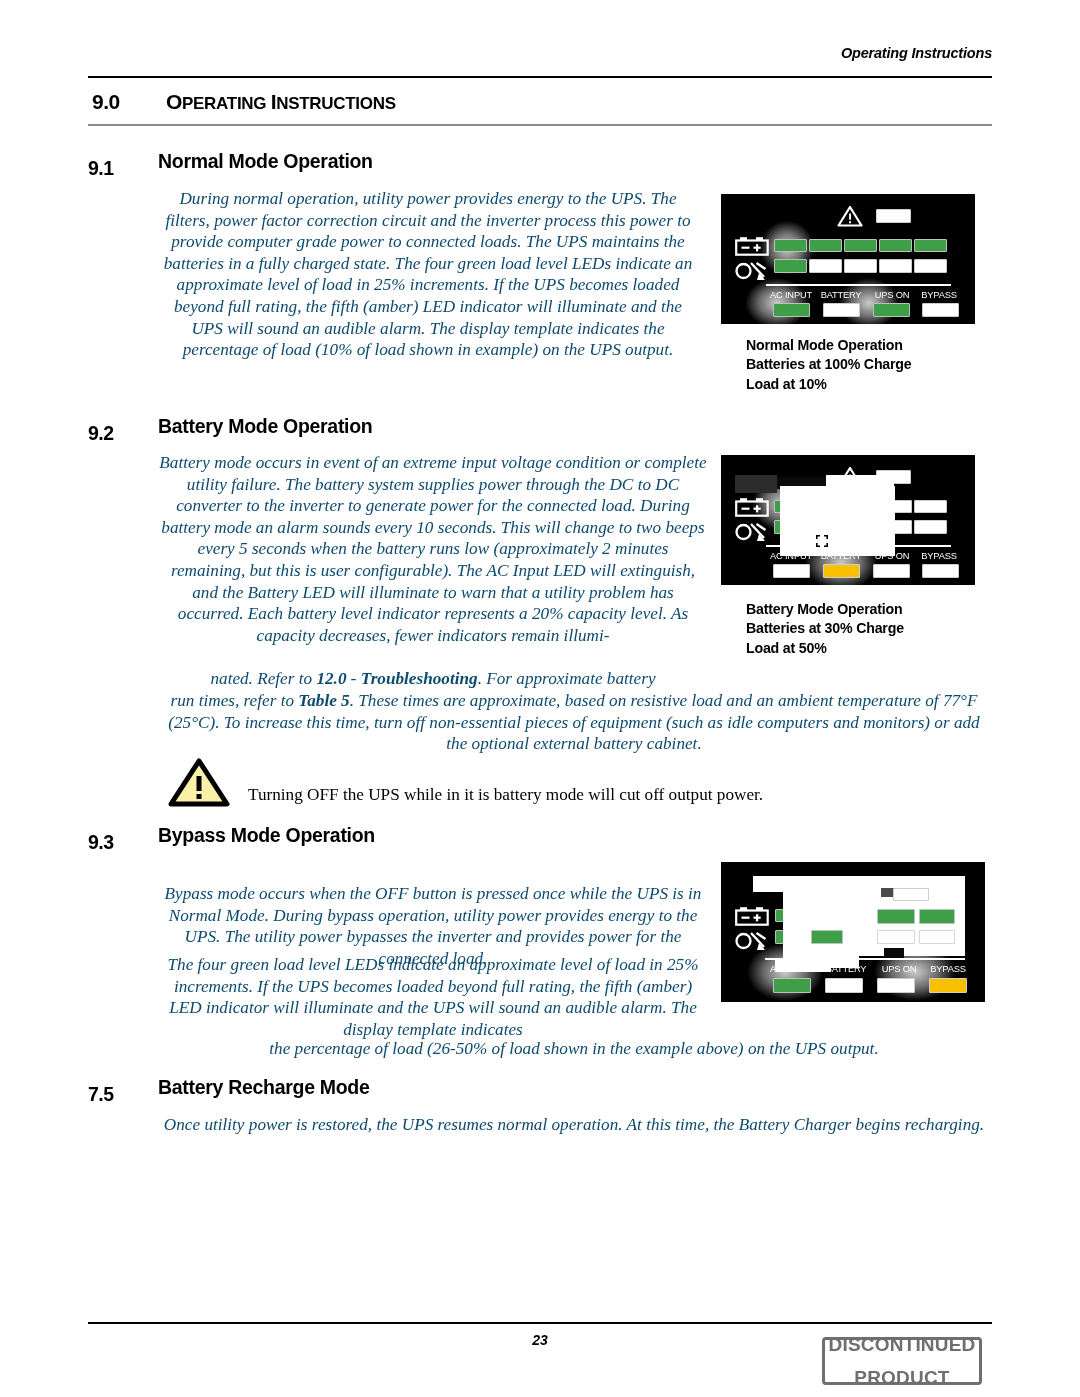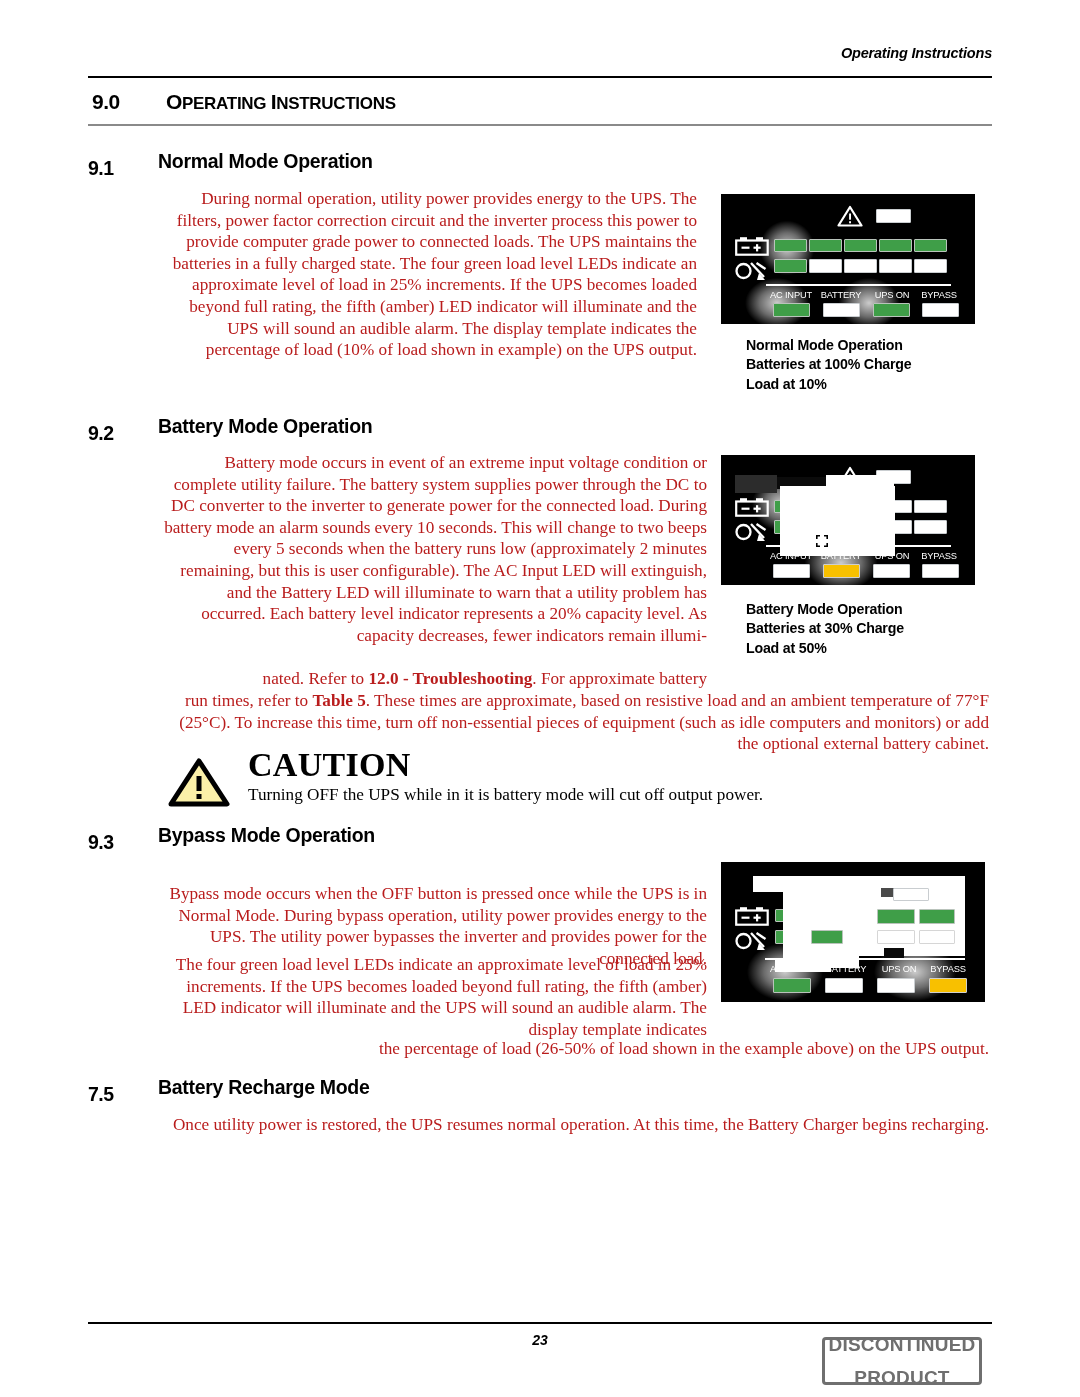--- a/index.html
+++ b/index.html
@@ -57,22 +57,23 @@
     font-weight:bold; font-size:19.5px; letter-spacing:-0.3px;
     white-space:nowrap;
   }
 
   
   .body {
     position:absolute;
     font-family:"Liberation Serif", serif;
     font-size:17.2px;
     line-height:21.6px;
-    text-align:right;
-    color:#b91c1c;
+    text-align:center;
+    color:#0c4a6e;
+    font-style:italic;
   }
   .body b { font-weight:bold; }
 
   
   .caution { position:absolute; }
   .caution-word {
     position:absolute; left:88px; top:-6px;
     font-family:"Liberation Serif", serif;
     font-weight:bold; font-size:34px; letter-spacing:0.3px;
   }
@@ -316,21 +317,20 @@
   <div class="cap" style="left:746px; top:600px;">Battery Mode Operation
 Batteries at 30% Charge
 Load at 50%</div>
 
   <div class="caution" style="left:160px; top:752px; width:830px; height:56px;">
     <svg style="position:absolute; left:8px; top:6px;" width="62" height="50" viewBox="0 0 62 50">
       <polygon points="31,3 59,46 3,46" fill="#FBF0A8" stroke="#000000" stroke-width="5" stroke-linejoin="round"></polygon>
       <rect x="28.5" y="18" width="5" height="15" fill="#000"></rect>
       <rect x="28.5" y="36" width="5" height="5" fill="#000"></rect>
     </svg>
-    <div class="caution-word">CAUTION</div>
     <div class="caution-text">Turning OFF the UPS while in it is battery mode will cut off output power.</div>
   </div>
 
   <div class="sec" style="left:88px; top:824px;">
     <span class="n">9.3</span>
     <span class="t">Bypass Mode Operation</span>
   </div>
   <div class="body" style="left:159px; top:883px; width:548px;">Bypass mode occurs when the OFF button is pressed once while the UPS is in Normal Mode. During bypass operation, utility power provides energy to the UPS. The utility power bypasses the inverter and provides power for the connected load.</div>
   <div class="body" style="left:159px; top:954px; width:548px;">The four green load level LEDs indicate an approximate level of load in 25% increments. If the UPS becomes loaded beyond full rating, the fifth (amber) LED indicator will illuminate and the UPS will sound an audible alarm. The display template indicates</div>
   <div class="body" style="left:159px; top:1038px; width:830px;">the percentage of load (26-50% of load shown in the example above) on the UPS output.</div>

